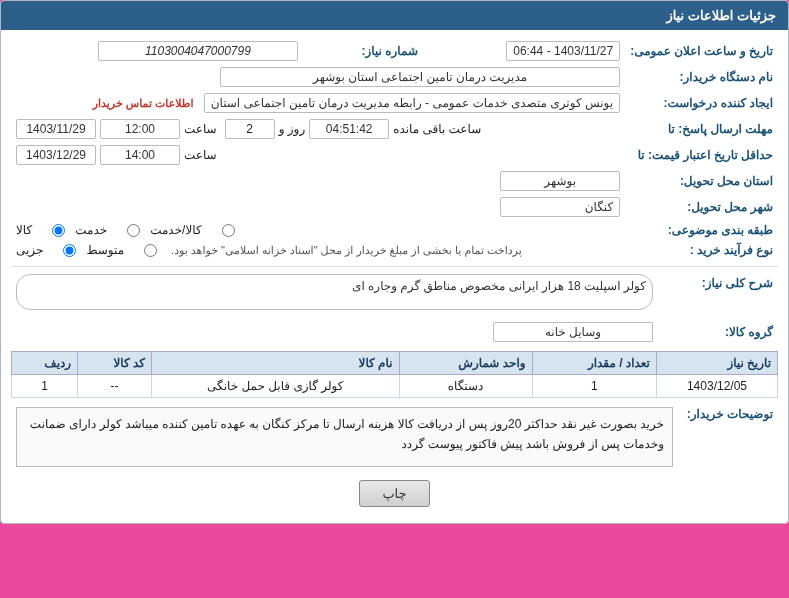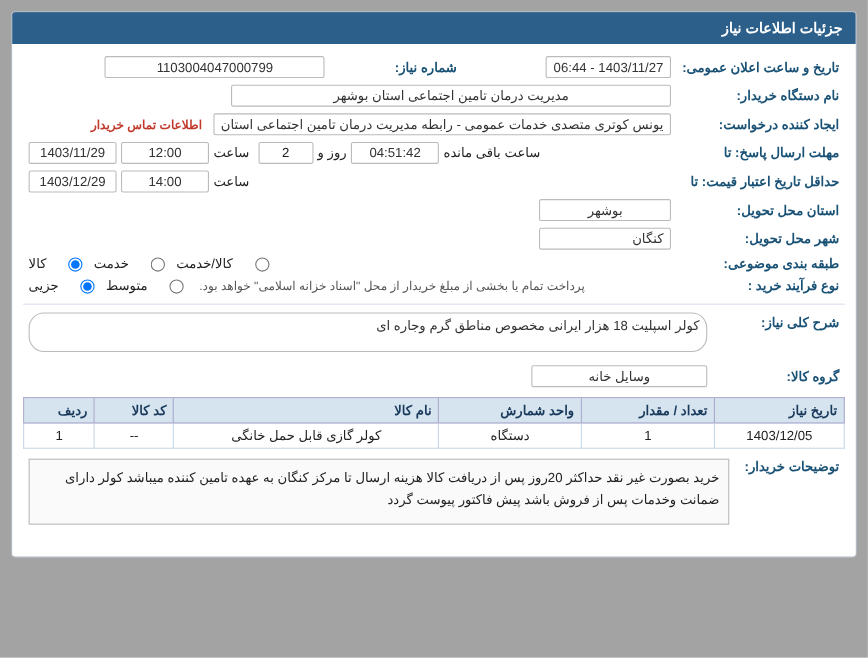--- a/index.html
+++ b/index.html
@@ -6,22 +6,21 @@
     body {
       font-family: Tahoma, Arial, sans-serif;
       font-size: 12px;
       background: #f0f0f0;
       direction: rtl;
       color: #222;
     }
     .page-wrapper {
       width: 789px;
       min-height: 598px;
-      background: #a3a3a3;
-      padding: 10px;
+      background: #ec4899;
     }
     .card {
       background: #fff;
       border: 1px solid #b0b8c1;
       border-radius: 4px;
       overflow: hidden;
     }
     .card-header {
       background: #2c5f8a;
       color: #fff;
@@ -59,20 +58,21 @@
       background: #fff;
       padding: 2px 6px;
       border-radius: 2px;
       min-width: 80px;
       text-align: center;
       font-size: 12px;
       color: #333;
     }
     .input-wide {
       min-width: 200px;
+      font-style: italic;
     }
     .input-full {
       width: 100%;
       display: block;
       border-radius: 14px;
     }
     .row-inline {
       display: flex;
       align-items: center;
       gap: 4px;
@@ -354,17 +354,18 @@
             <tr>
           <td class="label-cell" style="vertical-align:top; padding-top:5px; width:100px;">توضیحات خریدار:</td>
           <td>
             <div class="notes-box">خرید بصورت غیر نقد حداکثر 20روز پس از دریافت کالا هزینه ارسال تا مرکز کنگان به عهده تامین کننده میباشد کولر دارای ضمانت وخدمات پس از فروش باشد پیش فاکتور پیوست گردد</div>
           </td>
         </tr>
       </tbody>
         </table>
 
       <div class="btn-row">
+        <button class="btn btn-print">چاپ</button>
       </div>
 
     </div>
   </div>
 </div>
 
 </body></html>

